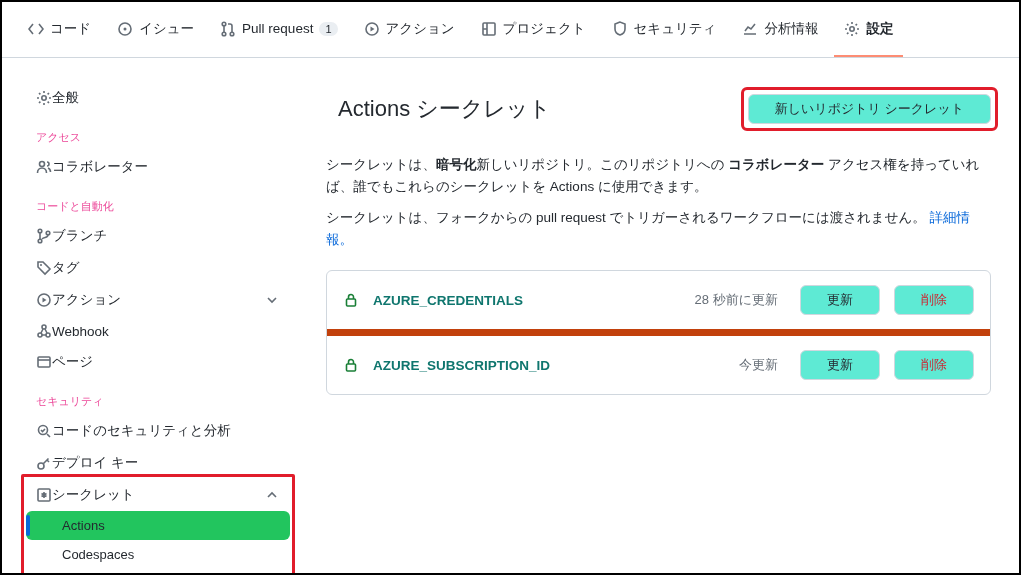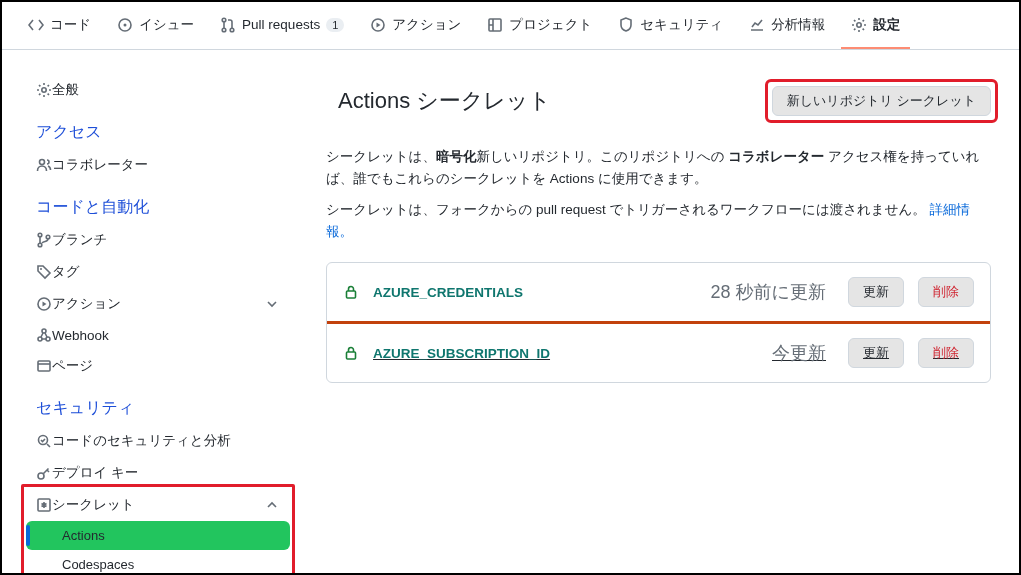--- a/index.html
+++ b/index.html
@@ -15,21 +15,21 @@
     overflow: hidden;
   }
 
   
   .topnav {
     display: flex;
     align-items: center;
     gap: 6px;
     border-bottom: 1px solid #d0d7de;
     padding: 0 16px;
-    height: 48px;
+    height: 56px;
   }
   .topnav-item {
     display: flex;
     align-items: center;
     gap: 6px;
     padding: 0 10px;
     height: 100%;
     font-size: 13.5px;
     color: #24292f;
     border-bottom: 2px solid transparent;
@@ -78,22 +78,22 @@
     display: flex;
     align-items: center;
     padding: 7px 10px;
     border-radius: 6px;
     cursor: pointer;
     font-size: 13.5px;
     color: #24292f;
   }
   .side-item .chev { margin-left: auto; }
   .side-header {
-    font-size: 16px;
-    color: #1d4ed8;
+    font-size: 11px;
+    color: #ec4899;
     padding: 16px 10px 6px;
   }
   .side-sub {
     padding-left: 36px;
     font-size: 13px;
     color: #24292f;
     display: block;
     padding-top: 7px;
     padding-bottom: 7px;
     padding-right: 10px;
@@ -130,25 +130,25 @@
     margin-bottom: 18px;
   }
   h1 {
     font-size: 22px;
     font-weight: 400;
     margin: 12px;
   }
   .btn {
     display: inline-flex;
     align-items: center;
-    padding: 5px 14px;
+    padding: 5px 26px;
     font-size: 13px;
     border: 1px solid #d0d7de;
     border-radius: 6px;
-    background: #e5e5e5;
+    background: #5eead4;
     cursor: pointer;
     color: #24292f;
   }
   .btn-danger { color: #cf222e; }
 
   .desc {
     font-size: 13.5px;
     color: #24292f;
     line-height: 1.6;
     margin: 0 0 10px;
@@ -161,32 +161,31 @@
     border: 1px solid #d0d7de;
     border-radius: 6px;
   }
   .secret-row {
     display: flex;
     align-items: center;
     padding: 14px 16px;
     gap: 14px;
   }
   .secret-row + .secret-row {
-    border-top: 3px solid #c2410c;
-    text-decoration: underline;
+    border-top: 7px solid #c2410c;
   }
   .secret-name {
     color: #0f766e;
     font-weight: 600;
     font-size: 13.5px;
     flex: 1;
   }
   .secret-time {
     color: #656d76;
-    font-size: 18px;
+    font-size: 13px;
     margin-right: 8px;
   }
   .lock-icon { color: #1a7f37; }
 
   .highlight-new {
     border: 3px solid #e11d2b;
     border-radius: 6px;
     padding: 4px;
     margin: -7px;
   }
@@ -214,21 +213,21 @@
   </div>
   <div class="topnav-item">
     <span class="icon">
         <svg viewBox="0 0 16 16">
           <circle cx="4" cy="3" r="1.8"></circle>
           <circle cx="4" cy="13" r="1.8"></circle>
           <circle cx="12" cy="13" r="1.8"></circle>
           <path d="M4 5v6M8 3h2a2 2 0 0 1 2 2v6"></path>
         </svg>
       </span>
-    <span>Pull requests</span>
+    <span>Pull request</span>
     <span class="count">1</span>
   </div>
   <div class="topnav-item">
     <span class="icon">
         <svg viewBox="0 0 16 16">
           <circle cx="8" cy="8" r="6"></circle>
           <path d="M6.5 5.5v5l4-2.5z" fill="currentColor" stroke="none"></path>
         </svg>
       </span>
     <span>アクション</span>

